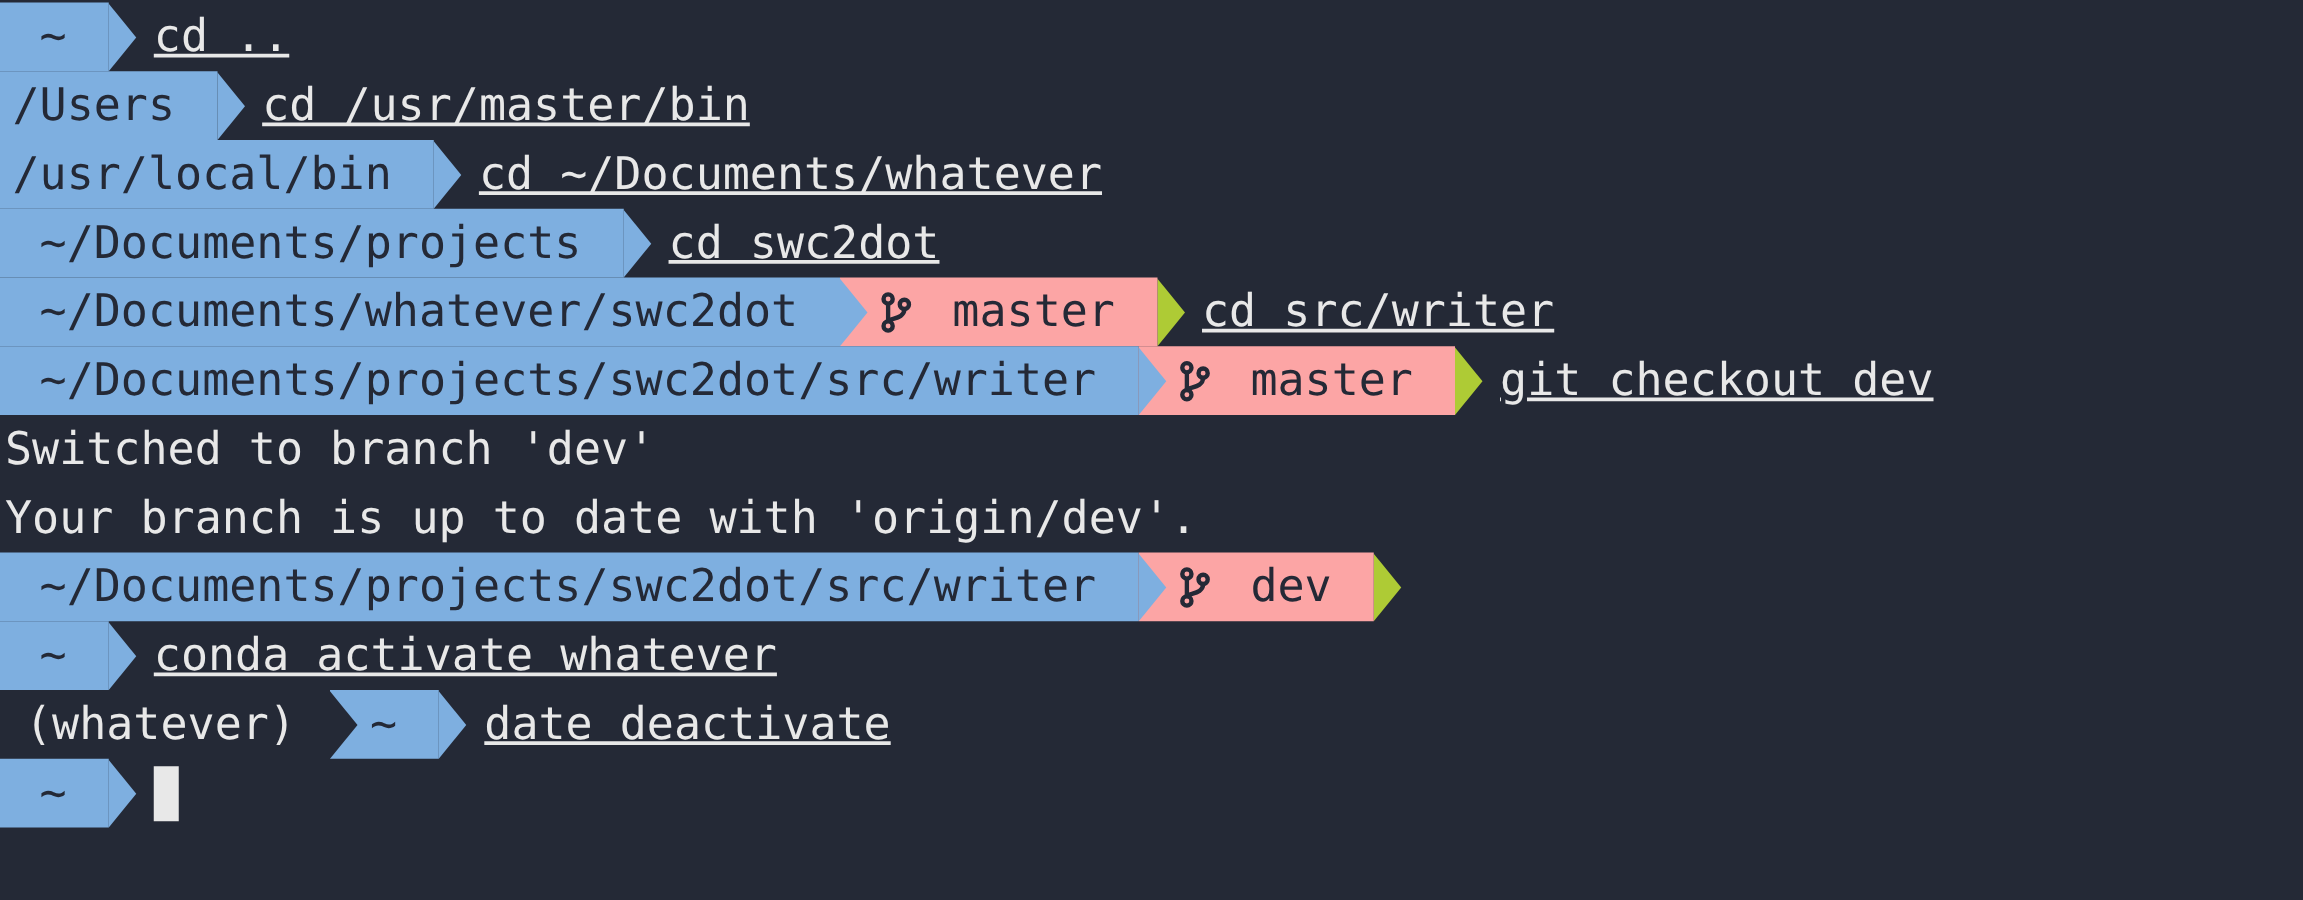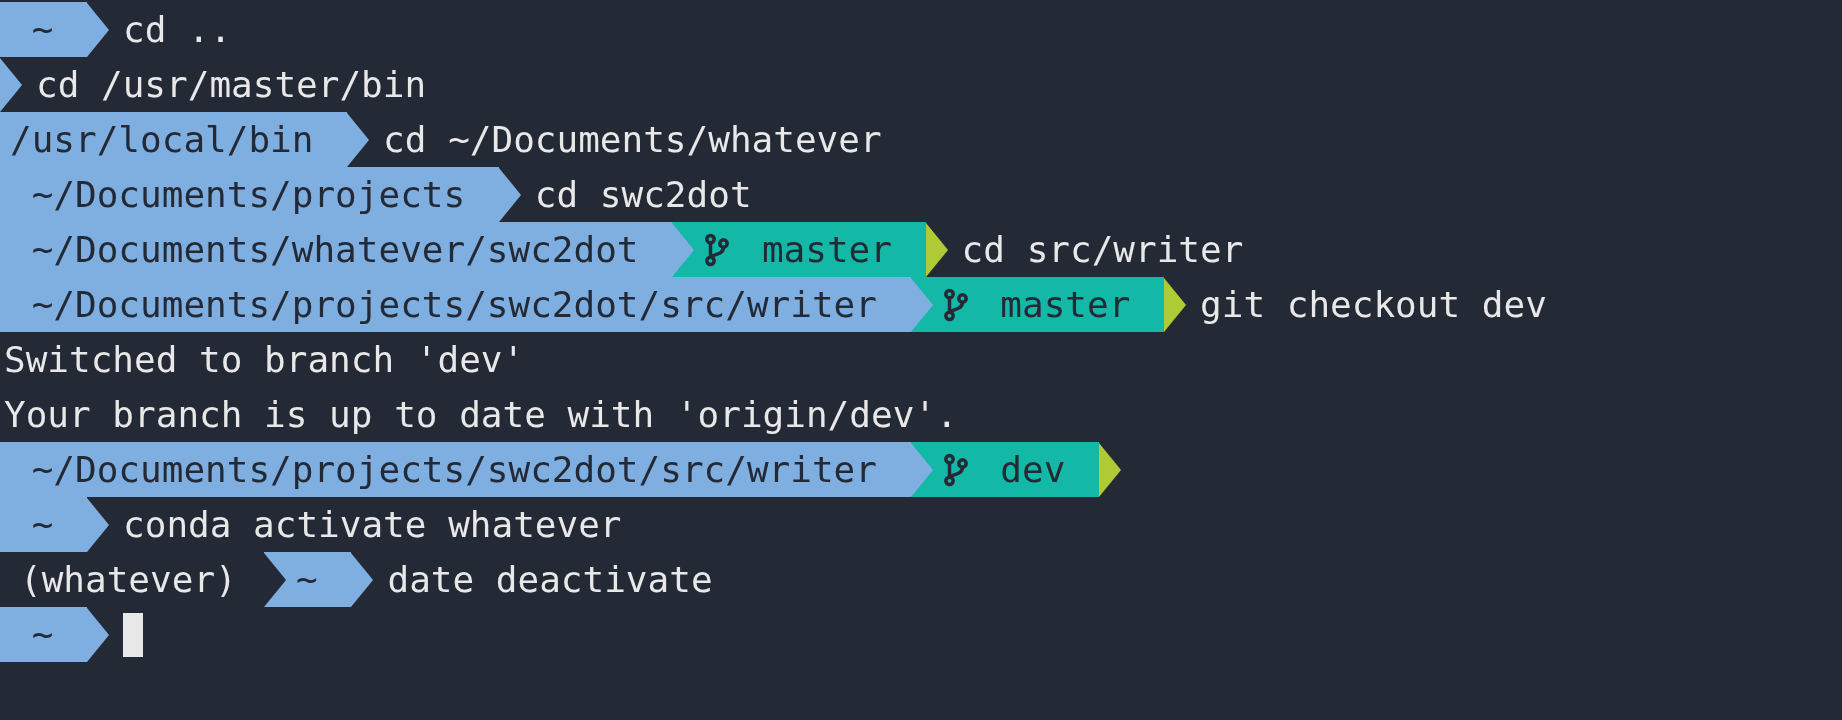--- a/index.html
+++ b/index.html
@@ -23,21 +23,21 @@
     white-space: pre;
   }
   .seg {
     display: inline-flex;
     align-items: center;
     height: 55px;
     padding: 0 12px 0 10px;
     position: relative;
   }
   .seg.path { background: #7eafe0; color: #242936; }
-  .seg.git  { background: #14b8a6; color: #242936; }
+  .seg.git  { background: #fca5a5; color: #242936; }
   .arrow {
     width: 0; height: 0;
     border-top: 27.5px solid transparent;
     border-bottom: 27.5px solid transparent;
     border-left: 22px solid;
     display: inline-block;
   }
   .arrow.path-to-bg  { border-left-color: #7eafe0; }
   .arrow.path-to-git { border-left-color: #7eafe0; position: relative; z-index: 2; margin-right: -22px; }
   .arrow.git-to-bg   { border-left-color: #aecb35; }
@@ -45,20 +45,21 @@
   .git .pad { width: 22px; display:inline-block; }
   .seg.env {
     background: transparent;
     color: #e8e8e8;
     padding-left: 20px;
     padding-right: 6px;
   }
   .cmd {
     padding-left: 14px;
     color: #e8e8e8;
+    text-decoration: underline;
   }
   .out {
     padding-left: 4px;
     color: #e8e8e8;
   }
   .icon-branch {
     display: inline-flex;
     align-items: center;
     margin-right: 10px;
   }
@@ -70,21 +71,21 @@
     background: #e8e8e8;
     margin-left: 14px;
     vertical-align: middle;
   }
 </style>
 </head>
 <body>
 
 <div class="term" id="term">
     <div class="row"><span class="seg path"><span> ~ </span></span><span class="arrow path-to-bg"></span><span class="cmd">cd ..</span></div>
-    <div class="row"><span class="arrow path-to-bg"></span><span class="cmd">cd /usr/master/bin</span></div>
+    <div class="row"><span class="seg path"><span>/Users </span></span><span class="arrow path-to-bg"></span><span class="cmd">cd /usr/master/bin</span></div>
     <div class="row"><span class="seg path"><span>/usr/local/bin </span></span><span class="arrow path-to-bg"></span><span class="cmd">cd ~/Documents/whatever</span></div>
     <div class="row"><span class="seg path"><span> ~/Documents/projects </span></span><span class="arrow path-to-bg"></span><span class="cmd">cd swc2dot</span></div>
     <div class="row"><span class="seg path"><span> ~/Documents/whatever/swc2dot </span></span><span class="arrow path-to-git"></span><span class="seg git"><span class="pad"></span><span class="icon-branch"><svg viewBox="0 0 24 32" fill="none" stroke="#242936" stroke-width="3.2">
     <circle cx="6" cy="6" r="3.4" fill="none"></circle>
     <circle cx="6" cy="26" r="3.4" fill="none"></circle>
     <circle cx="18" cy="10" r="3.4" fill="none"></circle>
     <path d="M6 9.5 L6 22.5"></path>
     <path d="M18 13.5 C18 20 10 20 6 22"></path>
   </svg></span><span> master </span></span><span class="arrow git-to-bg"></span><span class="cmd">cd src/writer</span></div>
     <div class="row"><span class="seg path"><span> ~/Documents/projects/swc2dot/src/writer </span></span><span class="arrow path-to-git"></span><span class="seg git"><span class="pad"></span><span class="icon-branch"><svg viewBox="0 0 24 32" fill="none" stroke="#242936" stroke-width="3.2">

